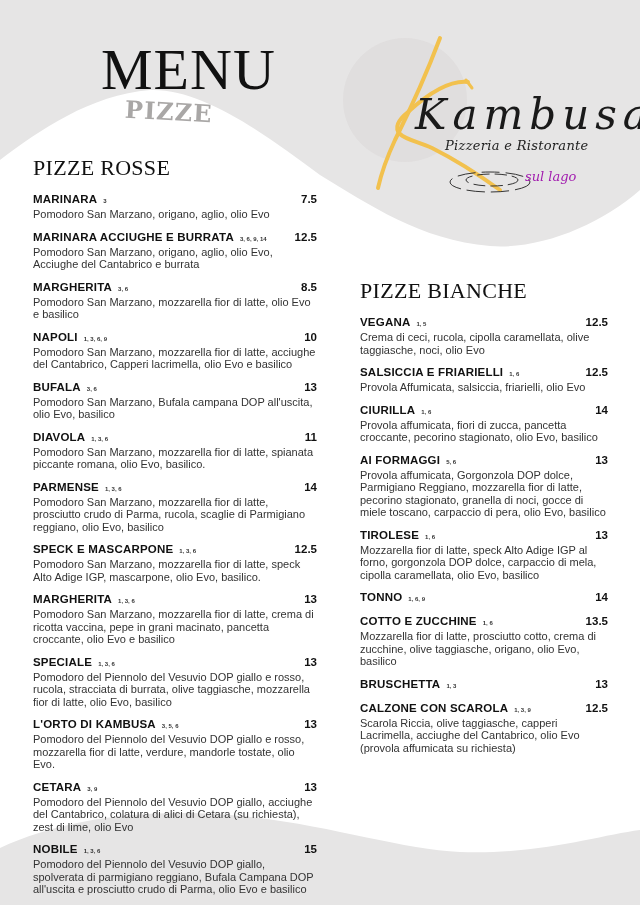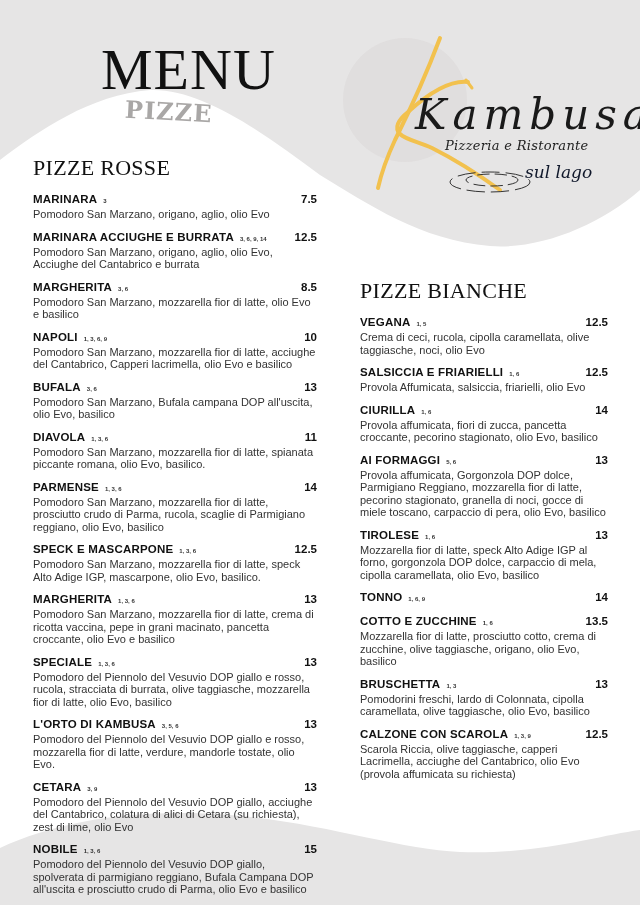--- a/index.html
+++ b/index.html
@@ -8,22 +8,22 @@
   .bg { position:absolute; left:0; top:0; width:640px; height:905px; z-index:0; }
   .title { position:absolute; left:85px; top:20px; font-family:"Liberation Serif", serif; font-size:58px;
            letter-spacing:1px; color:#111; z-index:2; margin:16px; font-weight:normal; }
   .subtitle { position:absolute; left:125px; top:97px; font-family:"DejaVu Serif", serif; font-weight:bold;
               font-size:24px; color:#a9a7a6; z-index:2; transform:rotate(3deg); letter-spacing:1px; }
   .logo { position:absolute; left:340px; top:30px; width:290px; height:180px; z-index:2; }
   .logo-name { position:absolute; left:75px; top:60px; font-family:"DejaVu Serif", serif; font-style:italic;
                font-size:42px; color:#1a1a1a; letter-spacing:6px; }
   .logo-tag { position:absolute; left:105px; top:108px; font-family:"DejaVu Serif", serif; font-style:italic;
               font-size:13px; color:#222; letter-spacing:0.3px; }
-  .logo-tag2 { position:absolute; left:185px; top:132px; font-family:"DejaVu Serif", serif; font-style:italic;
-               font-size:17px; color:#0f172a; }
+  .logo-tag2 { position:absolute; left:185px; top:139px; font-family:"DejaVu Serif", serif; font-style:italic;
+               font-size:13px; color:#a21caf; }
   .section { position:absolute; z-index:2; }
   .section-title { font-family:"Liberation Serif", serif; font-size:22px; color:#111; margin:0 0 8px 0;
                    font-weight:normal; letter-spacing:0.3px; }
   .item { margin-bottom:6px; }
   .item-head { display:flex; justify-content:space-between; align-items:baseline; }
   .name { font-weight:bold; font-size:11.5px; color:#111; letter-spacing:0.2px; }
   .allergens { font-weight:bold; font-size:6px; color:#333; margin-left:6px; }
   .price { font-weight:bold; font-size:11.5px; color:#111; }
   .desc { font-size:11px; line-height:12.5px; color:#333; margin-top:1px; }
   #rosse { left:33px; top:155px; width:284px; }
@@ -215,21 +215,20 @@
           <span><span class="name">COTTO E ZUCCHINE</span><span class="allergens">1, 6</span></span>
           <span class="price">13.5</span>
         </div>
         <div class="desc">Mozzarella fior di latte, prosciutto cotto, crema di zucchine, olive taggiasche, origano, olio Evo, basilico</div>
       </div>
       <div class="item">
         <div class="item-head">
           <span><span class="name">BRUSCHETTA</span><span class="allergens">1, 3</span></span>
           <span class="price">13</span>
         </div>
-        <div class="desc">Pomodorini freschi, lardo di Colonnata, cipolla caramellata, olive taggiasche, olio Evo, basilico</div>
       </div>
       <div class="item">
         <div class="item-head">
           <span><span class="name">CALZONE CON SCAROLA</span><span class="allergens">1, 3, 9</span></span>
           <span class="price">12.5</span>
         </div>
         <div class="desc">Scarola Riccia, olive taggiasche, capperi Lacrimella, acciughe del Cantabrico, olio Evo (provola affumicata su richiesta)</div>
       </div>
     </div>
 </div>

